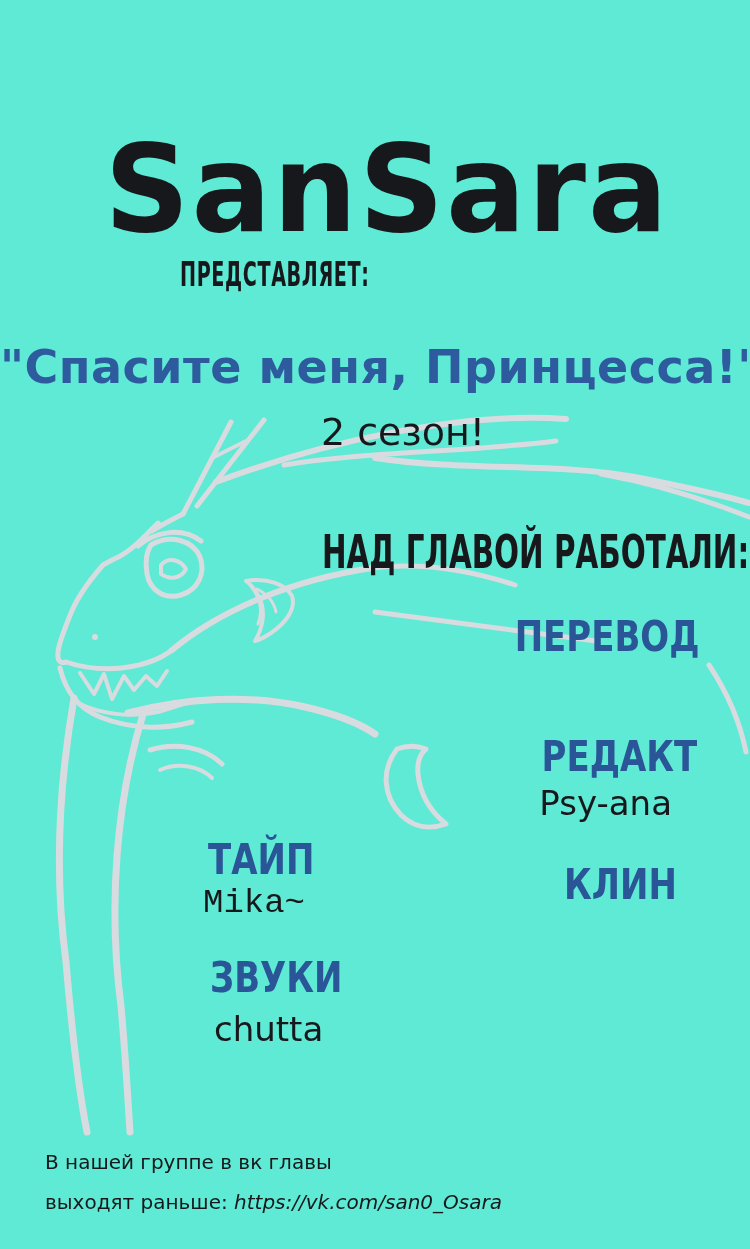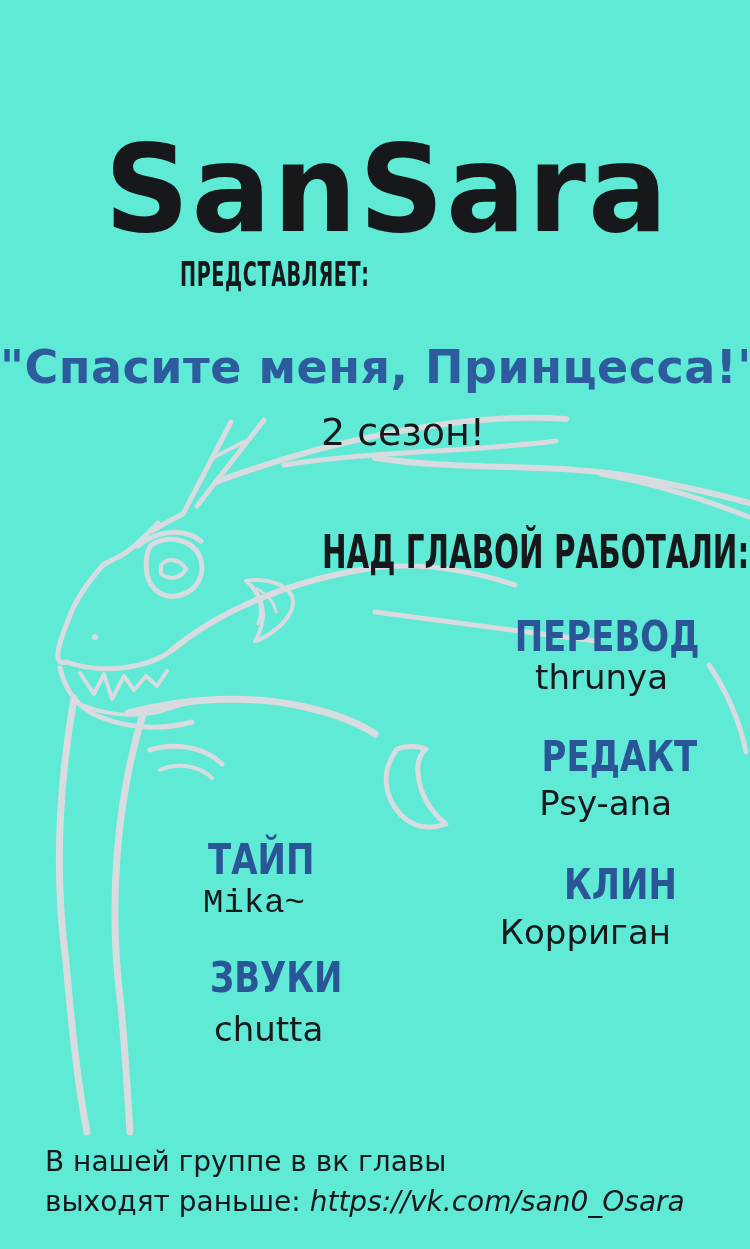--- a/index.html
+++ b/index.html
@@ -51,21 +51,21 @@
   .name-editing      { top:786px; right:78px;text-align:right; }
   .role-typesetting  { top:838px; left:208px; }
   .name-typesetting  { top:886px; left:203px;font-family:Liberation Mono, monospace; }
   .role-cleaning     { top:863px; right:73px; }
   .name-cleaning     { top:915px; right:79px; }
   .role-sfx          { top:956px; left:210px; }
   .name-sfx          { top:1012px; left:214px;text-align:right; }
 
   .footer {
     top:1142px; left:45px;
-    font-size:28px; line-height:40px; white-space:normal; width:660px;
+    font-size:20px; line-height:40px; white-space:normal; width:660px;
   }
   .footer .url { letter-spacing:0;font-style:italic; }
 </style>
 </head>
 <body>
 
 <div class="page">
 
   <svg class="sketch" viewBox="0 0 750 1249" aria-hidden="true">
     <g stroke="#d8dbdf" fill="none" stroke-linecap="round" stroke-linejoin="round">
@@ -117,30 +117,28 @@
 
   <div class="abs studio-title">SanSara</div>
   <div class="abs studio-subtitle">ПРЕДСТАВЛЯЕТ:</div>
 
   <div class="abs series-title">"Спасите меня, Принцесса!"</div>
   <div class="abs season">2 сезон!</div>
 
   <div class="abs credits-heading">НАД ГЛАВОЙ РАБОТАЛИ:</div>
 
   <div class="abs role r role-translation">ПЕРЕВОД</div>
-  <div class="abs name name-translation">thrunya</div>
 
   <div class="abs role r role-editing">РЕДАКТ</div>
   <div class="abs name name-editing">Psy-ana</div>
 
   <div class="abs role l role-typesetting">ТАЙП</div>
   <div class="abs name name-typesetting">Mika~</div>
 
   <div class="abs role r role-cleaning">КЛИН</div>
-  <div class="abs name name-cleaning">Корриган</div>
 
   <div class="abs role l role-sfx">ЗВУКИ</div>
   <div class="abs name name-sfx">chutta</div>
 
   <div class="abs footer">
     <span>В нашей группе в вк главы</span><br>
     <span>выходят раньше: </span><span class="url">https://vk.com/san0_Osara</span>
   </div>
 
 </div>

